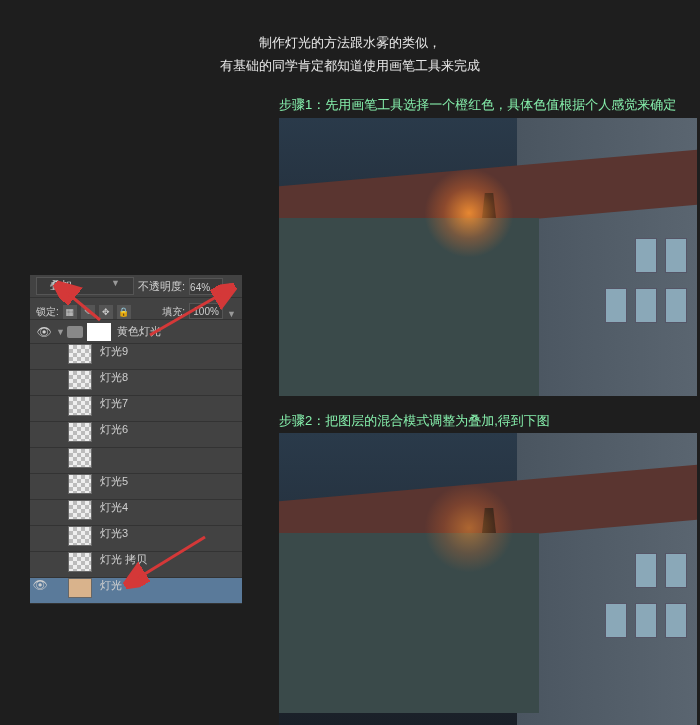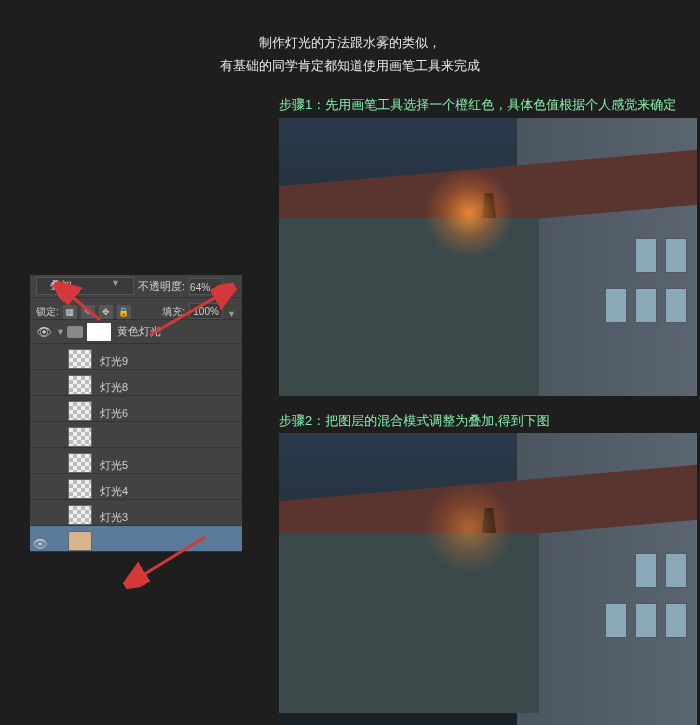--- a/index.html
+++ b/index.html
@@ -115,21 +115,21 @@
   margin-right: 4px;
 }
 .group-thumb {
   width: 24px;
   height: 18px;
   background: #fff;
   margin-right: 6px;
 }
 .layer-item {
   display: flex;
-  align-items: flex-end;
+  align-items: flex-start;
   height: 26px;
   background: #424242;
   border-bottom: 1px solid #333;
 }
 .layer-item.selected { background: #5a7a9a; }
 .layer-thumb {
   width: 24px;
   height: 20px;
   margin-left: 18px;
   margin-right: 8px;
@@ -298,44 +298,55 @@
         <span class="layer-name">灯光9</span>
       </div>
       <div class="layer-item">
         <div class="vis-col"></div>
         <div class="layer-thumb"></div>
         <span class="layer-name">灯光8</span>
       </div>
       <div class="layer-item">
         <div class="vis-col"></div>
         <div class="layer-thumb"></div>
+        <span class="layer-name">灯光7</span>
+      </div>
+      <div class="layer-item">
+        <div class="vis-col"></div>
+        <div class="layer-thumb"></div>
         <span class="layer-name">灯光6</span>
       </div>
       <div class="layer-item">
         <div class="vis-col"></div>
         <div class="layer-thumb"></div>
       </div>
       <div class="layer-item">
         <div class="vis-col"></div>
         <div class="layer-thumb"></div>
         <span class="layer-name">灯光5</span>
       </div>
       <div class="layer-item">
         <div class="vis-col"></div>
         <div class="layer-thumb"></div>
         <span class="layer-name">灯光4</span>
       </div>
       <div class="layer-item">
         <div class="vis-col"></div>
         <div class="layer-thumb"></div>
         <span class="layer-name">灯光3</span>
+      </div>
+      <div class="layer-item">
+        <div class="vis-col"></div>
+        <div class="layer-thumb"></div>
+        <span class="layer-name">灯光 拷贝</span>
       </div>
       <div class="layer-item selected">
         <div class="vis-col">👁</div>
         <div class="layer-thumb solid"></div>
+        <span class="layer-name">灯光</span>
       </div>
     </div>
 </div>
 
 <svg class="arrow" style="left:30px;top:275px;width:212px;height:340px;position:absolute">
   <defs>
     <marker id="ah" markerWidth="8" markerHeight="8" refX="6" refY="3" orient="auto">
       <path d="M0,0 L7,3 L0,6 Z" fill="#d43838"></path>
     </marker>
   </defs>

